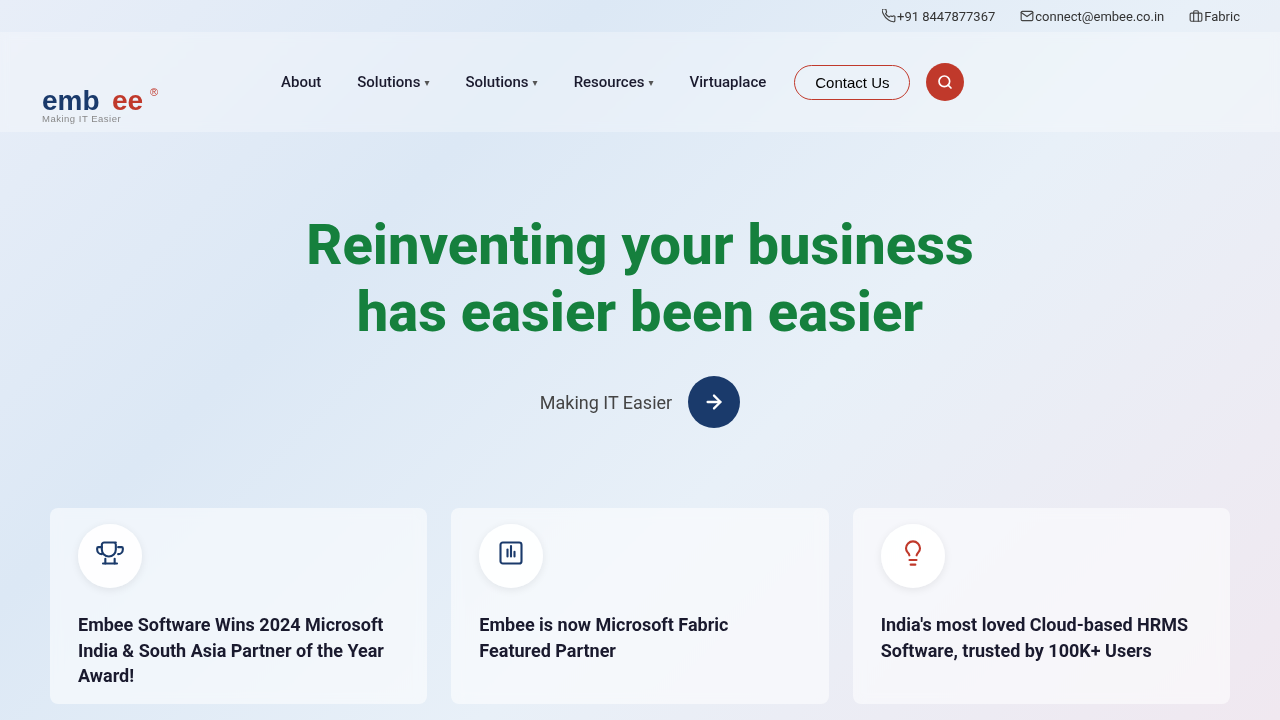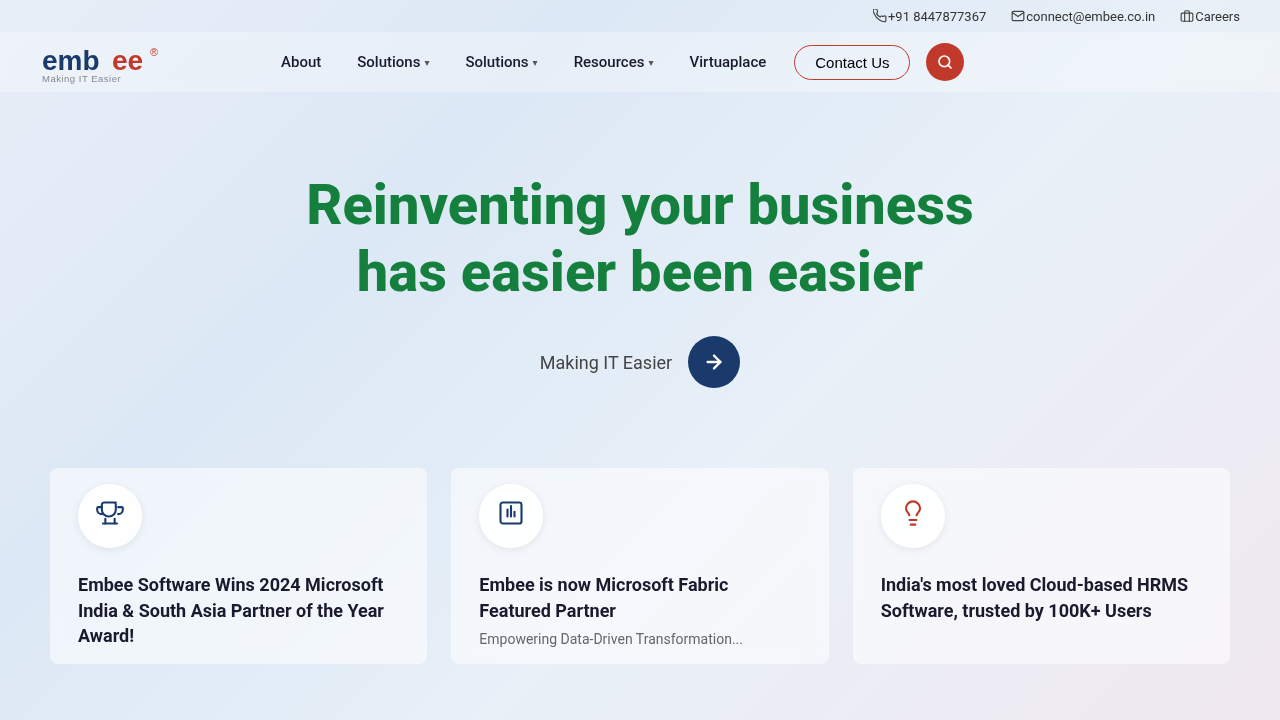--- a/index.html
+++ b/index.html
@@ -169,20 +169,21 @@
     .card-sub {
       font-size: 14px;
       color: #666;
       margin-top: 8px;
     }
 
     
     .logo-svg-wrap {
       display: flex;
       align-items: flex-end;
+      margin-top: 40px;
     }
 
     
     .icon-trophy { color: #1a3a6b; }
     
     .icon-chart { color: #1a3a6b; }
     
     .icon-bulb { color: #c0392b; }
 
   </style>
@@ -207,21 +208,21 @@
     </span>
     <span>connect@embee.co.in</span>
   </div>
   <div class="topbar-item">
     <span class="topbar-icon">
       <svg width="14" height="14" viewBox="0 0 24 24" fill="none" stroke="#444" stroke-width="2" stroke-linecap="round" stroke-linejoin="round">
         <rect x="2" y="7" width="20" height="14" rx="2" ry="2"></rect>
         <path d="M16 21V5a2 2 0 00-2-2h-4a2 2 0 00-2 2v16"></path>
       </svg>
     </span>
-    <span>Careers</span>
+    <span>Fabric</span>
   </div>
 </div>
 
 <div class="header">
 
   <div class="logo-wrap">
     <div class="logo-svg-wrap">
       <svg width="165" height="44" viewBox="0 0 165 44" xmlns="http://www.w3.org/2000/svg">
 
         <text x="2" y="30" font-family="Arial Black, sans-serif" font-weight="900" font-size="28" fill="#1a3a6b">emb</text>
@@ -302,21 +303,20 @@
       <span class="card-icon icon-chart">
         <svg width="28" height="28" viewBox="0 0 24 24" fill="none" stroke="#1a3a6b" stroke-width="1.8" stroke-linecap="round" stroke-linejoin="round">
           <rect x="3" y="3" width="18" height="18" rx="2" ry="2"></rect>
           <line x1="9" y1="9" x2="9" y2="15"></line>
           <line x1="12" y1="6" x2="12" y2="15"></line>
           <line x1="15" y1="11" x2="15" y2="15"></line>
         </svg>
       </span>
     </div>
     <div class="card-title">Embee is now Microsoft Fabric Featured Partner</div>
-    <div class="card-sub">Empowering Data-Driven Transformation...</div>
   </div>
 
   <div class="card">
     <div class="card-icon-wrap">
       <span class="card-icon icon-bulb">
         <svg width="28" height="28" viewBox="0 0 24 24" fill="none" stroke="#c0392b" stroke-width="1.8" stroke-linecap="round" stroke-linejoin="round">
           <line x1="9" y1="18" x2="15" y2="18"></line>
           <line x1="10" y1="22" x2="14" y2="22"></line>
           <path d="M15.09 14c.18-.98.65-1.74 1.41-2.5A4.65 4.65 0 0018 8 6 6 0 006 8c0 1 .23 2.23 1.5 3.5A4.61 4.61 0 018.91 14"></path>
         </svg>

